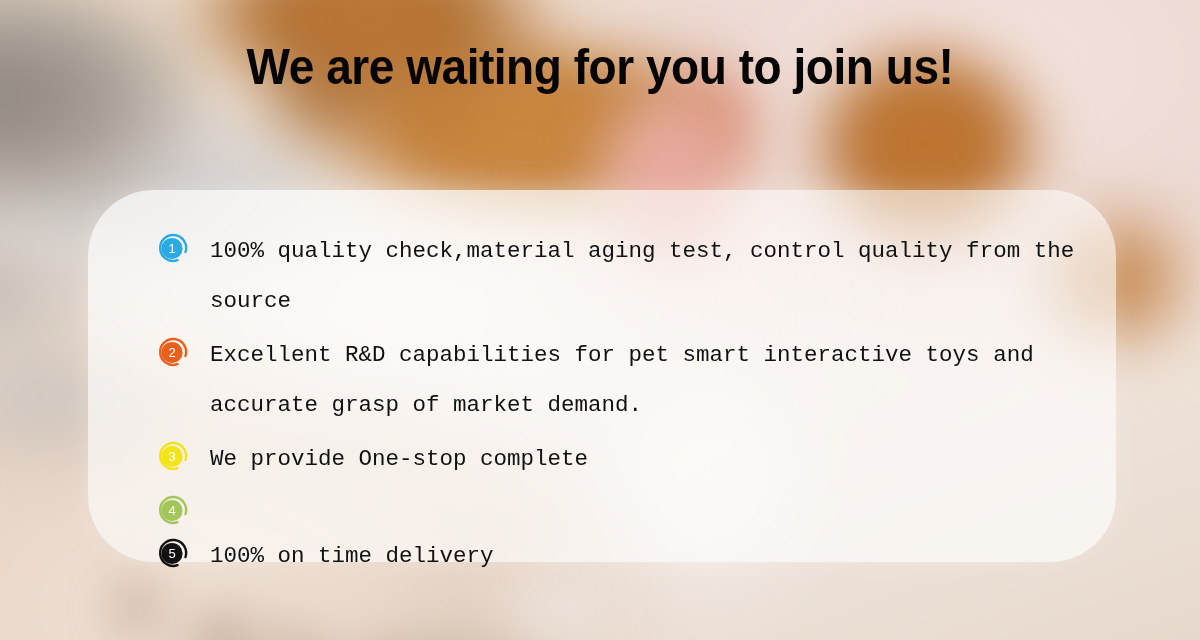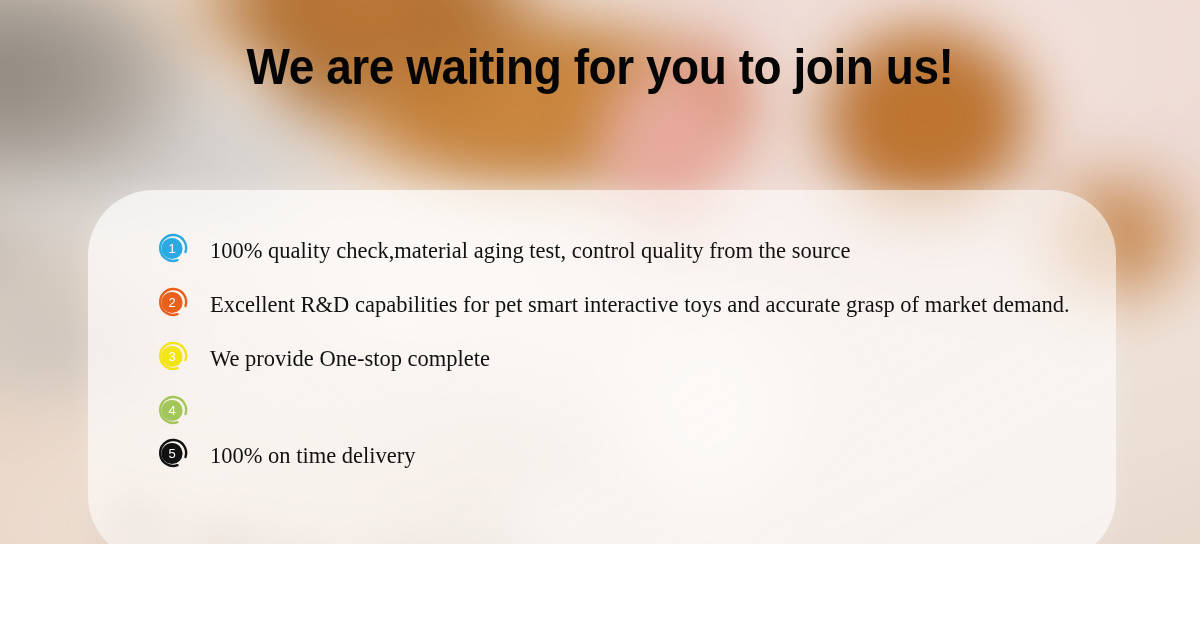--- a/index.html
+++ b/index.html
@@ -7,21 +7,21 @@
     padding: 0;
     background: #ffffff;
   }
   body {
     font-family: "Liberation Sans", sans-serif;
   }
 
   #banner {
     position: relative;
     width: 1200px;
-    height: 544px;
+    height: 640px;
     overflow: hidden;
   }
 
   
   .photo {
     position: absolute;
     inset: 0;
     overflow: hidden;
     background-color: #e7d8cc;
   }
@@ -133,21 +133,21 @@
     position: relative;
     flex: 0 0 auto;
     width: 34px;
     height: 34px;
     margin-top: 5px;
     margin-right: 20px;
   }
   .badge svg { display: block; }
 
   .item-text {
-    font-family: Liberation Serif, serif;
+    font-family: Liberation Mono, monospace;
     font-size: 22.5px;
     line-height: 50px;
     color: #111111;
     max-width: 880px;
   }
 
   .item-2 .item-text { max-width: 886px; }
 </style>
 </head>
 <body>

